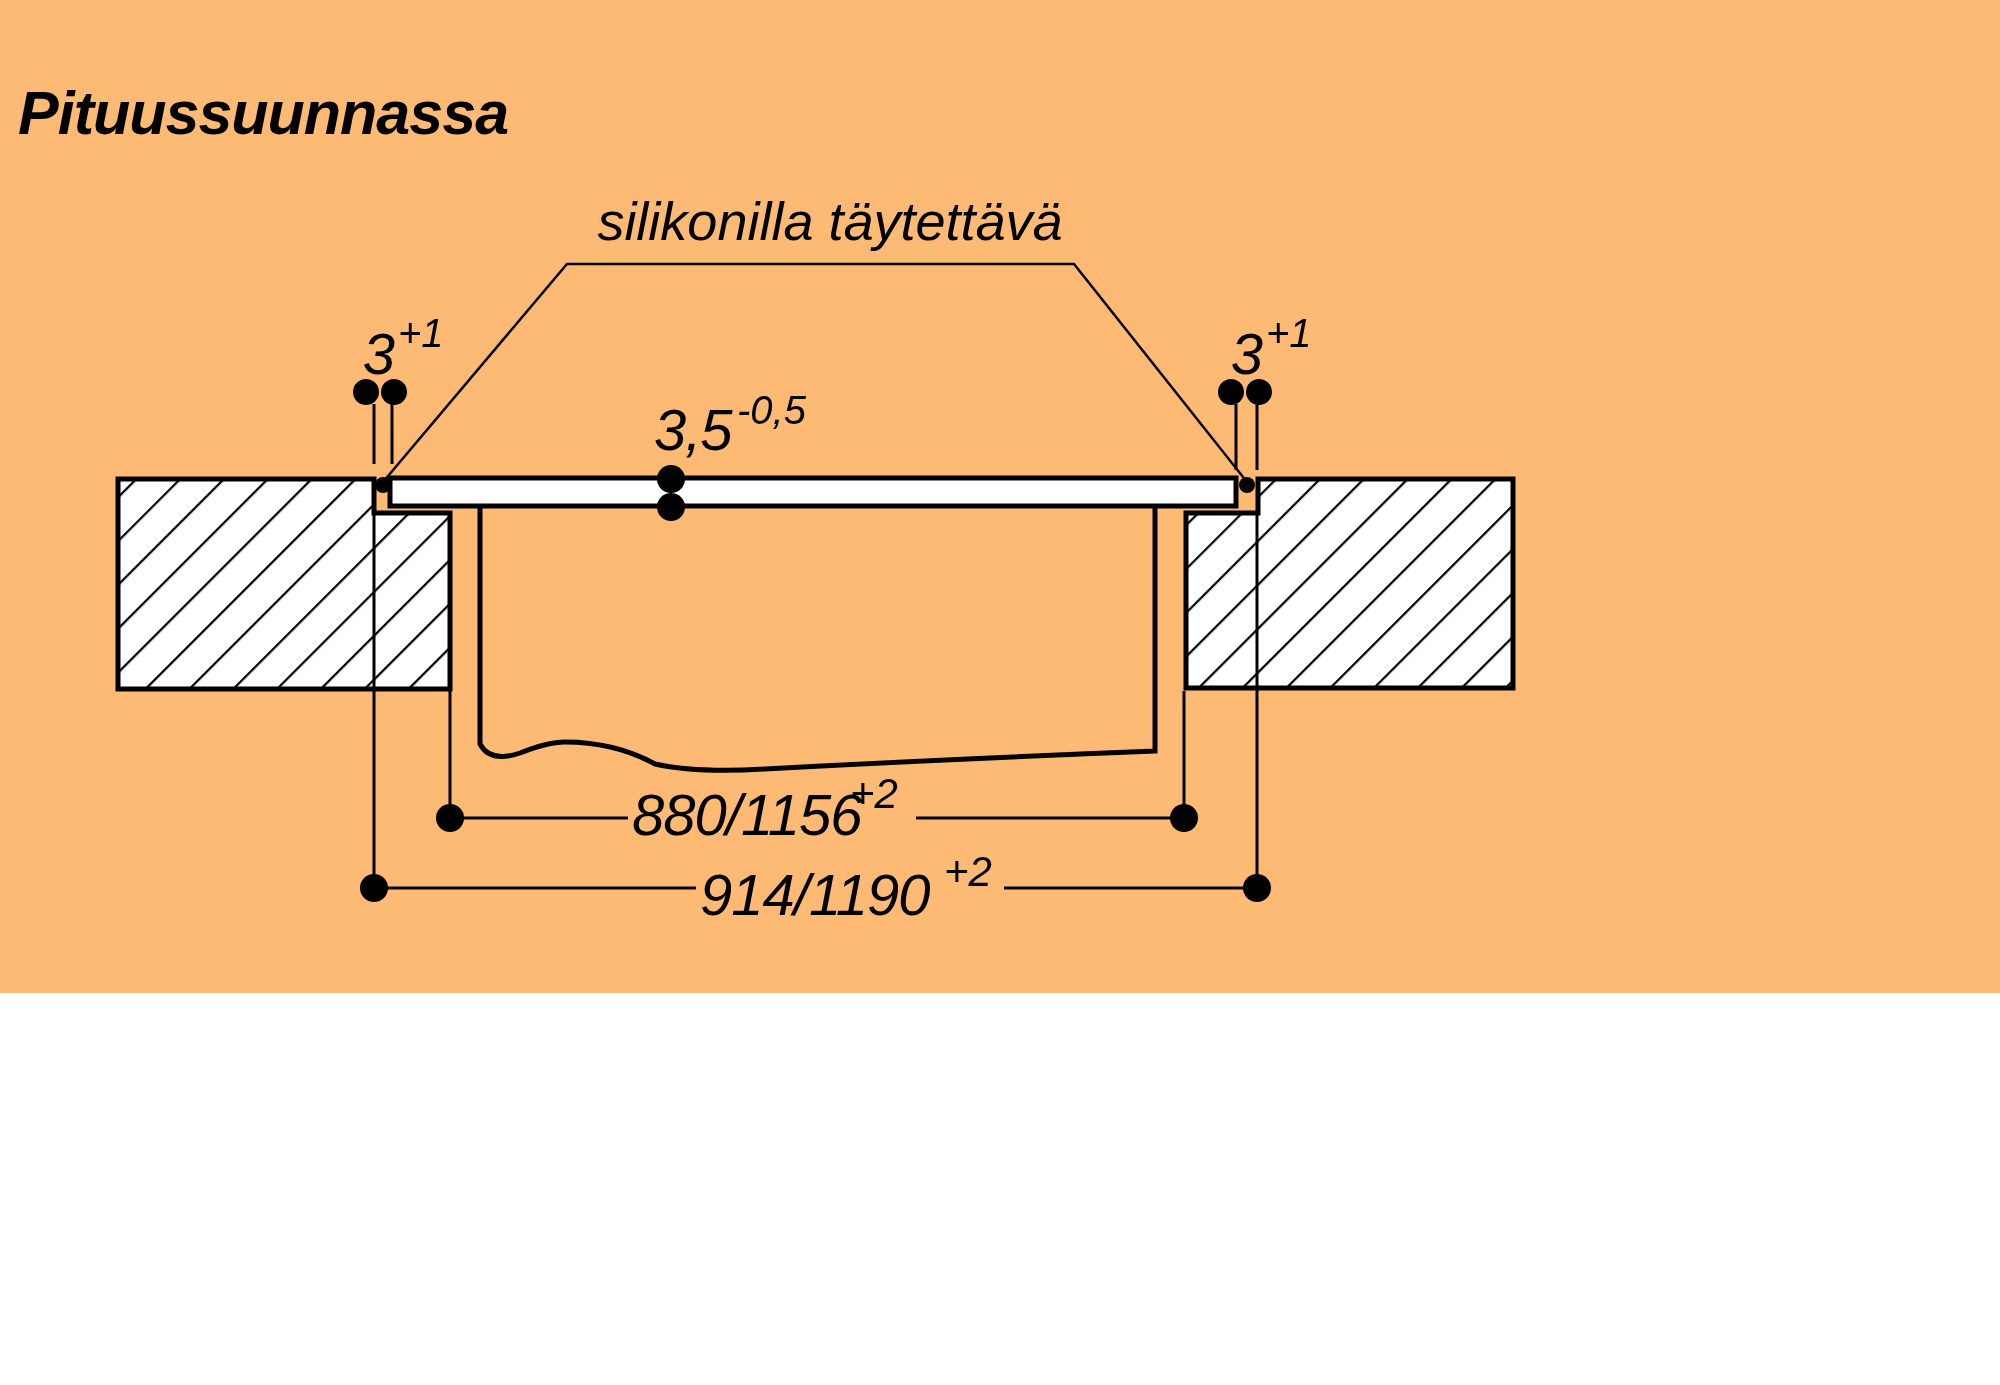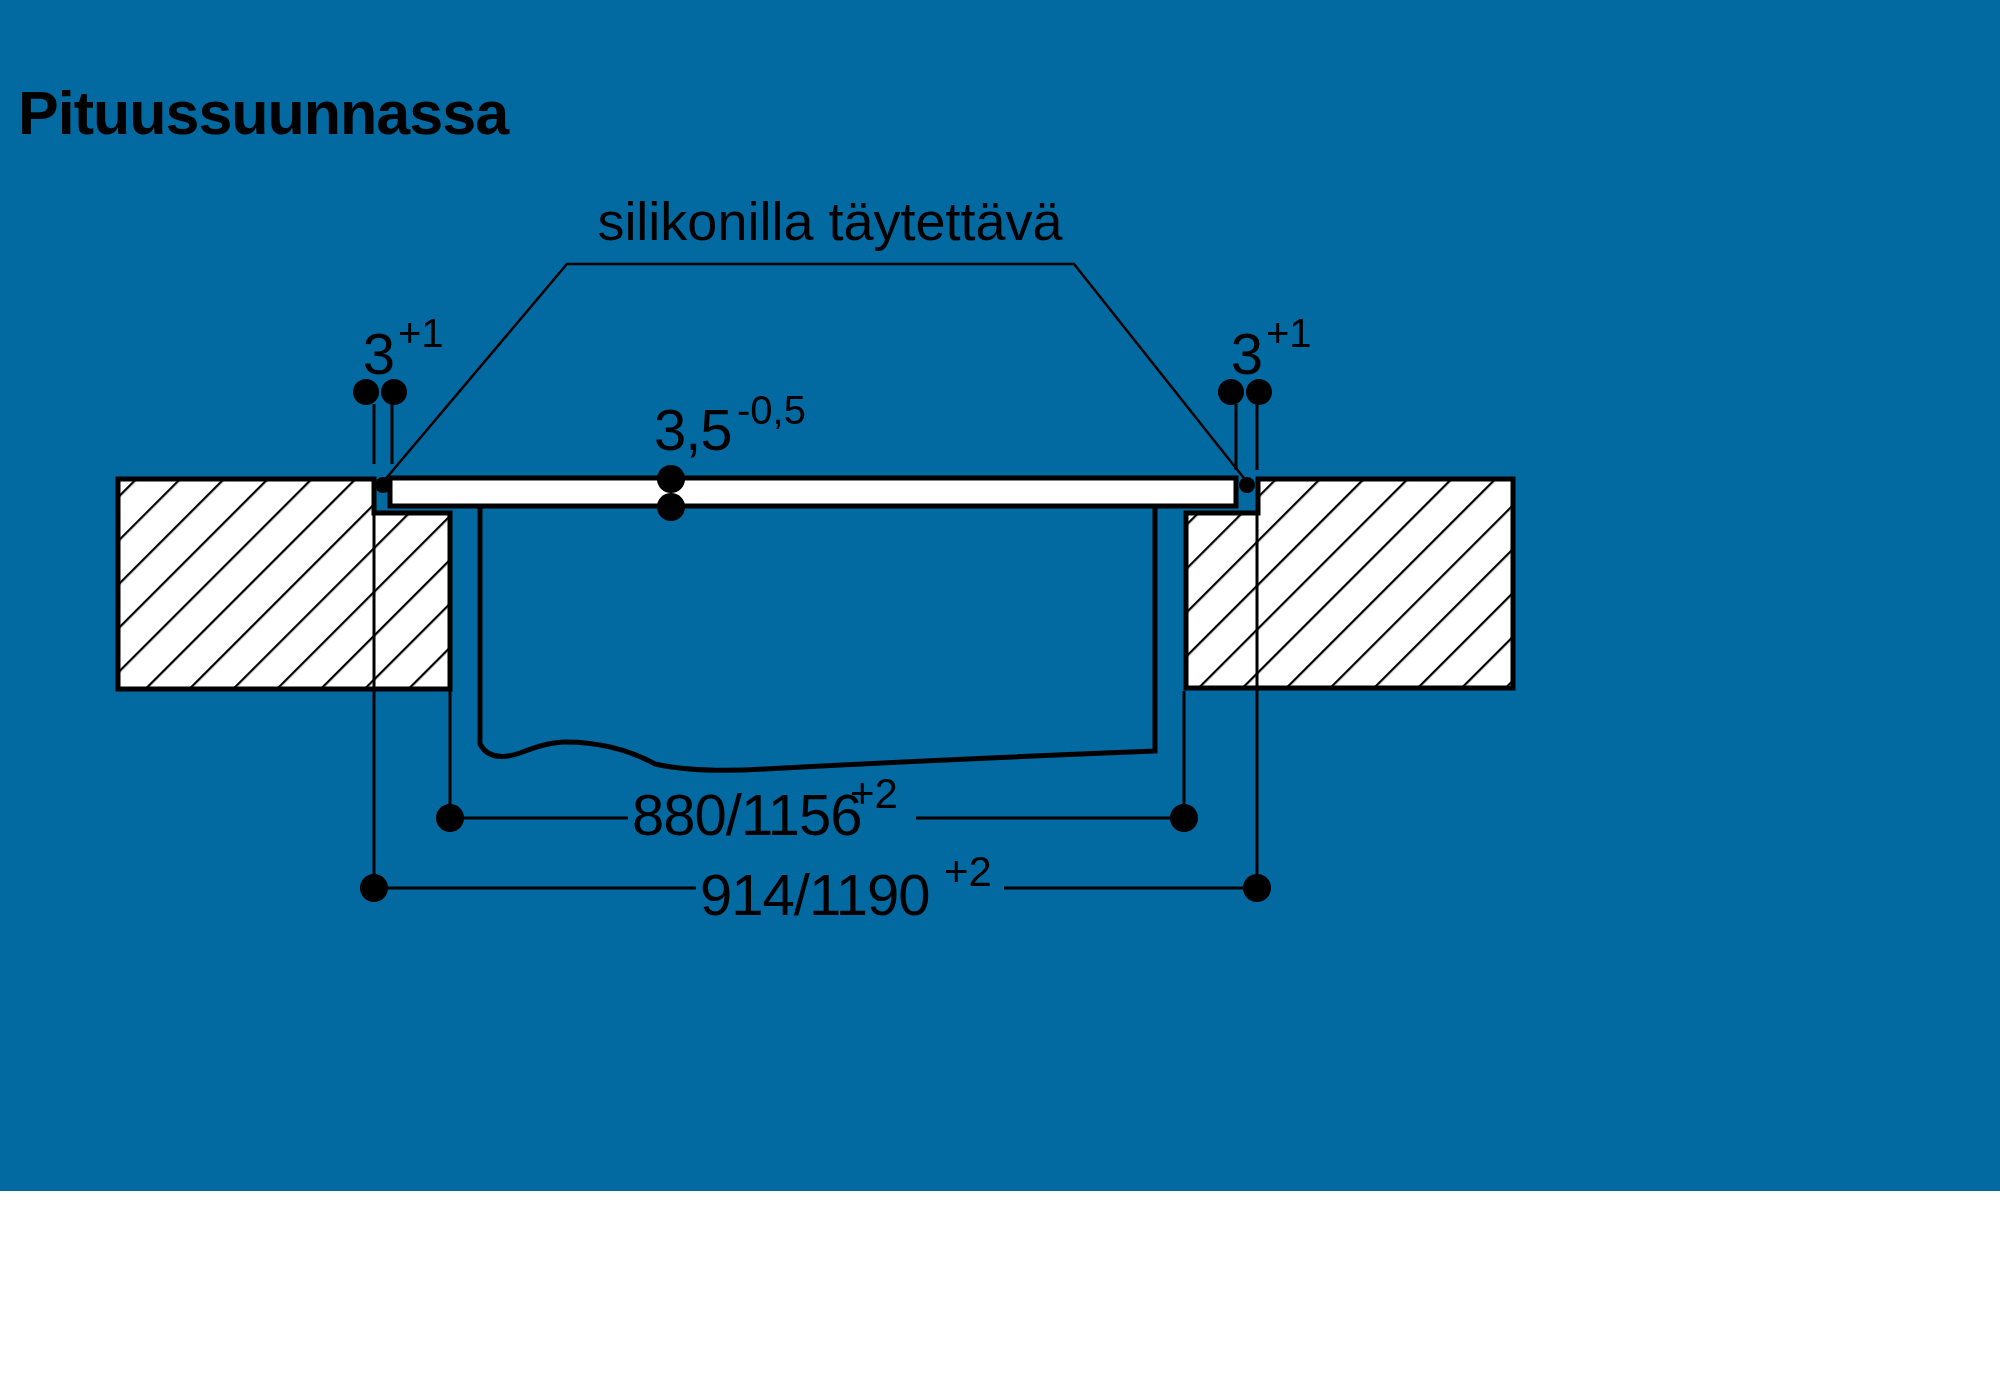--- a/index.html
+++ b/index.html
@@ -3,23 +3,24 @@
 <meta charset="utf-8">
 <style>
   html, body {
     margin: 0;
     padding: 0;
     background: #ffffff;
   }
   .canvas {
     position: relative;
     width: 2000px;
-    height: 1191px;
-    background: #0369a1;
+    height: 993px;
+    background: #fdba74;
     font-family: "Liberation Sans", "DejaVu Sans", sans-serif;
+    font-style: italic;
   }
   svg text {
     fill: #000000;
     font-family: "Liberation Sans", "DejaVu Sans", sans-serif;
   }
   .t-title   { font-size: 61px; font-weight: bold; letter-spacing: -1px; }
   .t-note    { font-size: 54px; }
   .t-dim     { font-size: 58px; letter-spacing: -1px; }
   .t-sup     { font-size: 40px; }
   .t-sup2    { font-size: 42px; }

